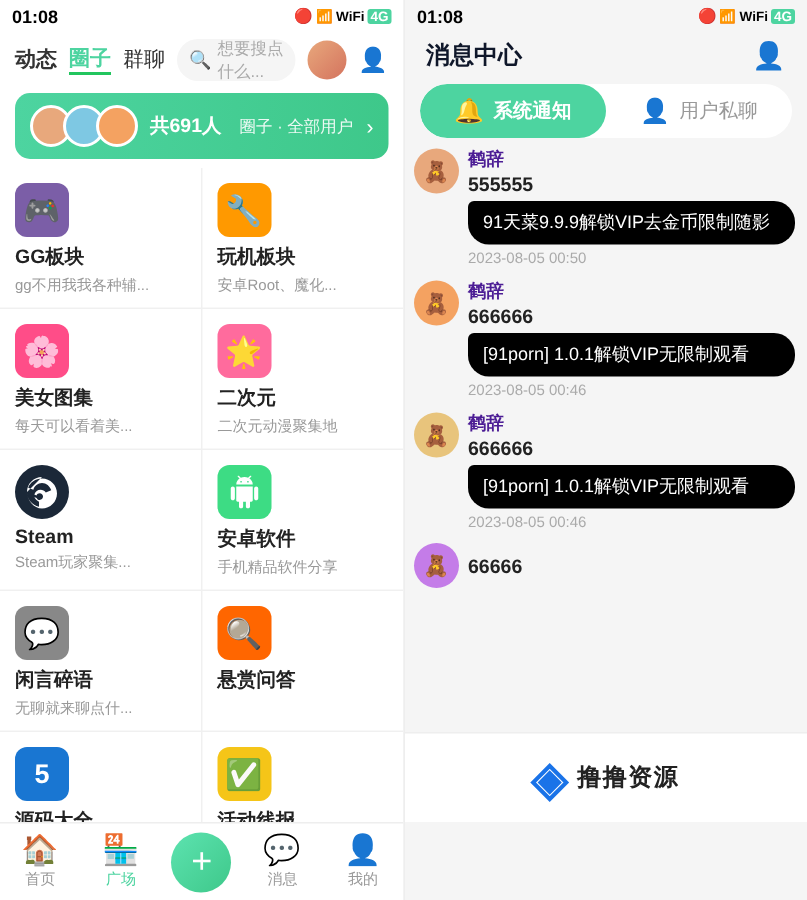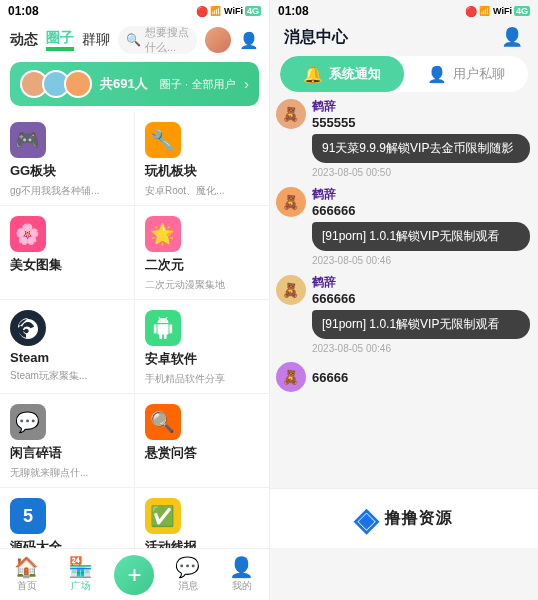--- a/index.html
+++ b/index.html
@@ -295,21 +295,21 @@
       font-size: 14px;
     }
 
     .msg-sender-name {
       font-size: 12px;
       color: #4c1d95;
       font-weight: 600;
     }
 
     .msg-bubble {
-      background: #404040;
+      background: #000000;
       border-radius: 4px 14px 14px 14px;
       padding: 6px 10px;
       font-size: 12px;
       color: #fff;
       max-width: 85%;
       margin-left: 36px;
       word-break: break-all;
     }
 
     .msg-time {
@@ -361,21 +361,21 @@
     <div class="status-icons">
       <span>🔴</span>
       <span style="font-size:9px;">📶</span>
       <span style="font-size:9px;">WiFi</span>
       <span style="font-size:9px; background:#4dd4a0; color:#fff; border-radius:2px; padding:0 2px;">4G</span>
     </div>
   </div>
 
   <div class="top-nav">
     <span class="nav-item active">动态</span>
-    <span class="nav-item" style="color:#4dd4a0; font-weight:700; border-bottom:4px solid #22c55e;">圈子</span>
+    <span class="nav-item" style="color:#4dd4a0; font-weight:700; border-bottom:2px solid #22c55e;">圈子</span>
     <span class="nav-item">群聊</span>
     <div class="search-bar">
       <span style="color:#aaa; font-size:12px;">🔍</span>
       <span class="search-placeholder">想要搜点什么...</span>
     </div>
     <div class="avatar-small"></div>
     <span style="font-size:16px; color:#aaa;">👤</span>
   </div>
 
   <div class="banner">
@@ -396,20 +396,21 @@
     <span class="item-desc">gg不用我我各种辅...</span>
   </div>
       <div class="grid-item">
     <div style="width:36px;height:36px;border-radius:8px;background:#ff9900;display:flex;align-items:center;justify-content:center;font-size:20px;">🔧</div>
     <span class="item-title">玩机板块</span>
     <span class="item-desc">安卓Root、魔化...</span>
   </div>
       <div class="grid-item">
     <div style="width:36px;height:36px;border-radius:8px;background:#ff4d88;display:flex;align-items:center;justify-content:center;font-size:20px;">🌸</div>
     <span class="item-title">美女图集</span>
+    <span class="item-desc">每天可以看着美...</span>
   </div>
       <div class="grid-item">
     <div style="width:36px;height:36px;border-radius:8px;background:#ff6b9d;display:flex;align-items:center;justify-content:center;font-size:20px;">🌟</div>
     <span class="item-title">二次元</span>
     <span class="item-desc">二次元动漫聚集地</span>
   </div>
       <div class="grid-item">
     <div style="width:36px;height:36px;border-radius:50%;background:#1b2838;display:flex;align-items:center;justify-content:center;">
       <svg width="24" height="24" viewBox="0 0 24 24" fill="white" xmlns="http://www.w3.org/2000/svg">
         <path d="M12 2C6.48 2 2 6.48 2 12c0 4.84 3.44 8.87 8 9.8V18.5c-1.38-.68-2.5-1.8-3.07-3.17l1.43.59c.34.82 1.14 1.4 2.07 1.4 1.24 0 2.25-1.01 2.25-2.25S11.67 12.82 10.43 12.82c-.96 0-1.77.6-2.1 1.44l-1.45-.6C7.54 11.82 9.13 10.57 11 10.57c1.45 0 2.73.7 3.53 1.78l3.62-1.49C17.27 8.08 14.85 6 12 6 9.24 6 6.9 7.95 6.22 10.56l-3.4-1.4C3.96 5.74 7.65 3 12 3c5.52 0 10 4.48 10 10s-4.48 10-10 10S2 17.52 2 12"></path>

